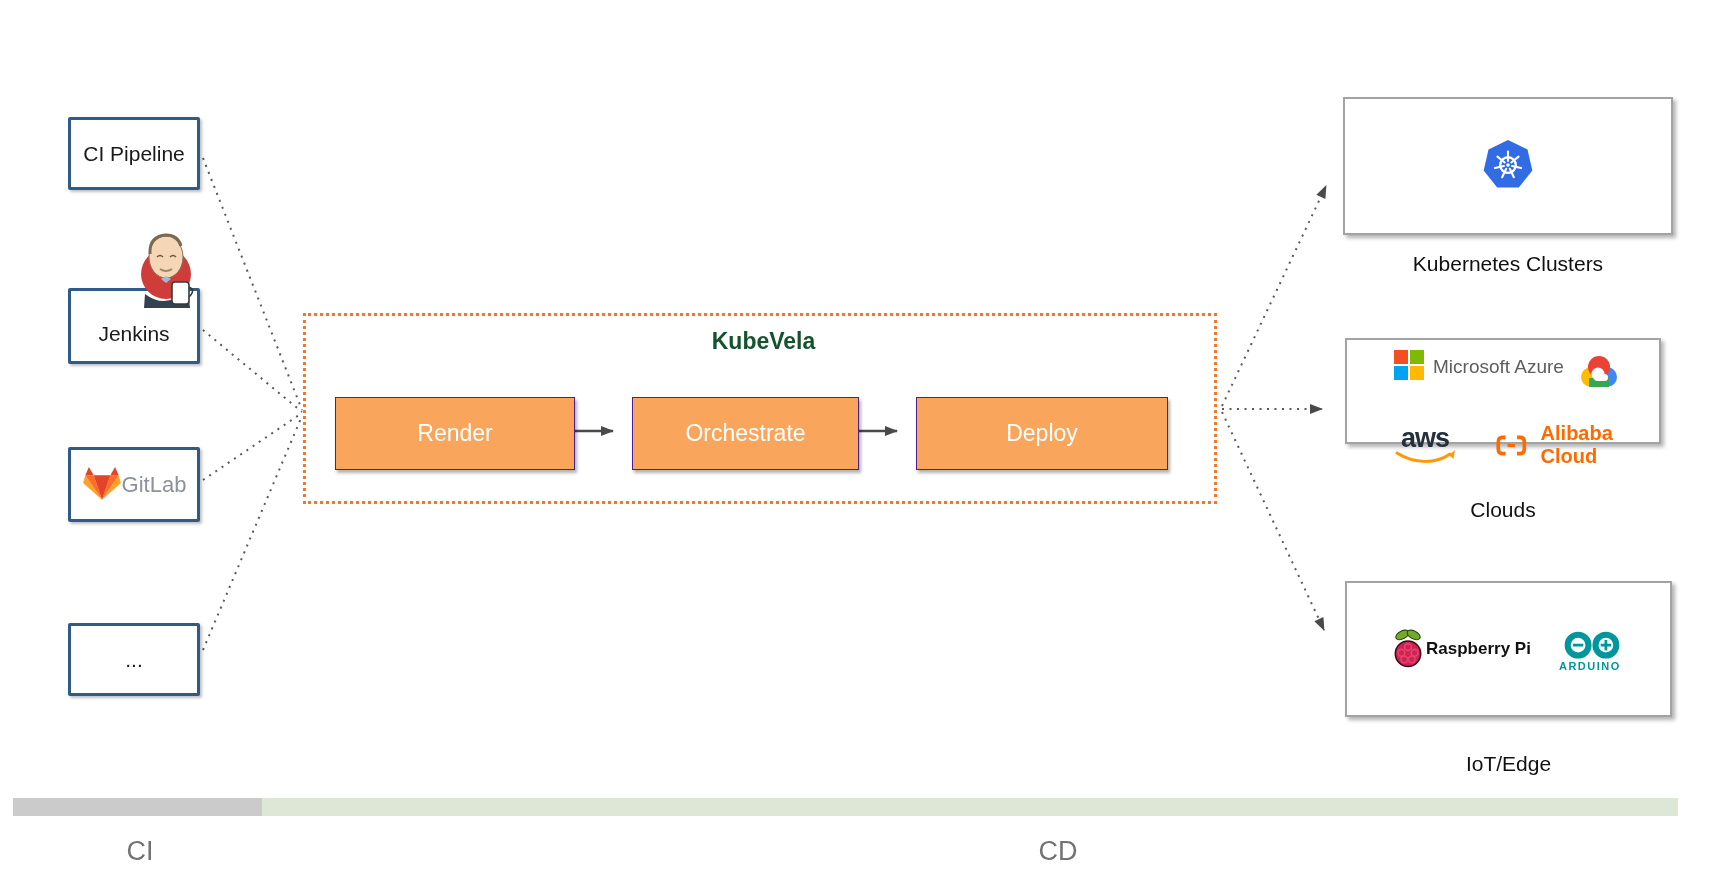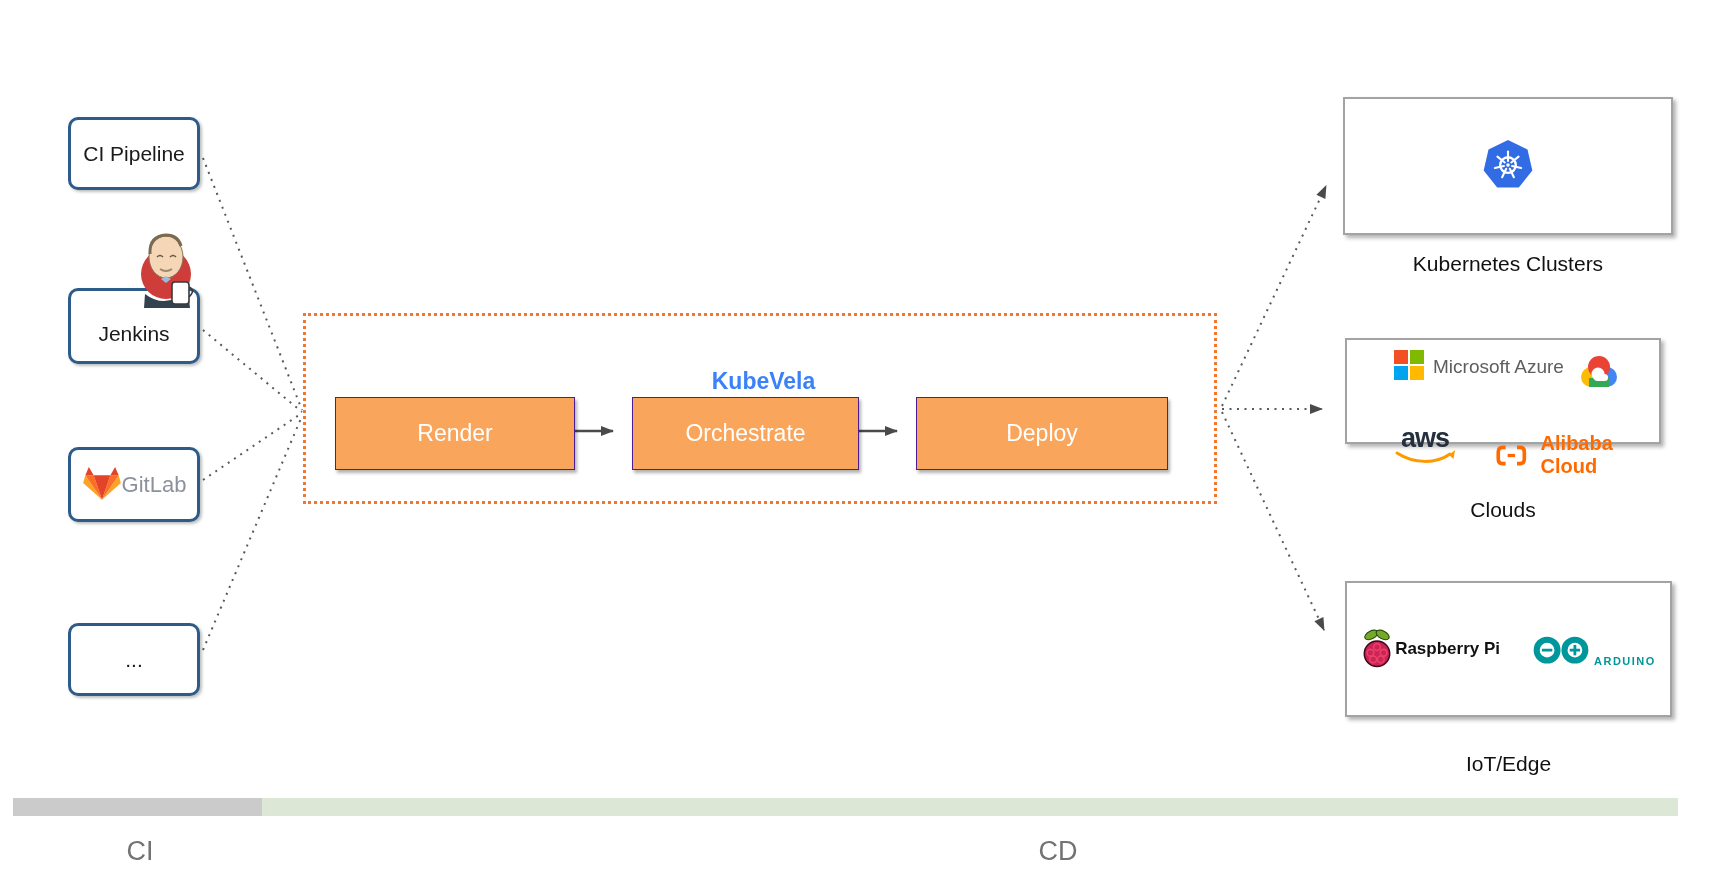--- a/index.html
+++ b/index.html
@@ -6,36 +6,36 @@
   .canvas{
     position:relative;width:1716px;height:896px;background:#ffffff;
     font-family:"Liberation Sans",sans-serif;color:#1a1a1a;overflow:hidden;
   }
   .overlay{position:absolute;left:0;top:0;width:1716px;height:896px;pointer-events:none;}
   .dotline{stroke:#595959;stroke-width:2;stroke-dasharray:2 5.5;fill:none;}
   .solidline{stroke:#4a4a4a;stroke-width:2.5;fill:none;}
 
   .src-box{
     position:absolute;left:68px;width:132px;background:#fff;
-    border:3px solid #2E5C8A;border-radius:10px;box-sizing:border-box;
+    border:3px solid #2E5C8A;border-radius:2px;box-sizing:border-box;
     box-shadow:2px 2px 3px rgba(0,0,0,.25);
     display:flex;align-items:center;justify-content:center;
     font-size:21px;text-align:center;
   }
   .mascot{position:absolute;left:136px;top:224px;width:62px;height:84px;z-index:3;}
   .gitlab-inner{display:flex;align-items:center;line-height:1;}
   .gitlab-text{font-size:22px;color:#8C929D;margin-top:1px;}
 
   .kv-frame{
     position:absolute;left:303px;top:313px;width:914px;height:191px;
     border:3px dotted #F2762E;box-sizing:border-box;
   }
   .kv-title{
     position:absolute;left:7px;right:0;top:12px;text-align:center;
-    color:#3b82f6;font-weight:bold;font-size:23px;margin-top:40px;
+    color:#14532d;font-weight:bold;font-size:23px;
   }
   .stage{
     position:absolute;top:81px;height:73px;background:#F9A65C;
     border:1px solid #4c1d95;box-sizing:border-box;
     box-shadow:2px 3px 3px rgba(0,0,0,.3);
     display:flex;align-items:center;justify-content:center;
     color:#ffffff;font-size:23px;
   }
 
   .target-box{
@@ -44,27 +44,27 @@
   }
   .caption{position:absolute;text-align:center;font-size:21px;color:#111;}
 
   .k8s-center{position:absolute;left:0;top:0;right:0;bottom:0;display:flex;align-items:center;justify-content:center;}
 
   .azure-block{position:absolute;left:47px;top:10px;display:flex;align-items:center;gap:9px;}
   .azure-text{font-size:19px;color:#5E5E5E;}
   .gcloud-block{position:absolute;right:36px;top:12px;}
   .aws-block{position:absolute;left:46px;top:70px;width:64px;text-align:center;margin-top:18px;}
   .aws-text{font-size:27px;font-weight:bold;color:#252F3E;letter-spacing:-1px;line-height:.8;}
-  .alibaba-block{position:absolute;left:148px;top:92px;display:flex;align-items:center;gap:13px;}
+  .alibaba-block{position:absolute;left:148px;top:82px;display:flex;align-items:center;gap:13px;}
   .alibaba-text{font-size:20px;font-weight:bold;color:#FF6A00;}
 
   .iot-row{position:absolute;left:0;top:0;right:0;bottom:0;display:flex;align-items:center;justify-content:center;gap:28px;}
   .rpi-group{display:flex;align-items:center;gap:2px;}
   .rpi-text{font-size:17px;font-weight:bold;color:#111;}
-  .arduino-group{display:flex;flex-direction:row;align-items:flex-end;margin-top:4px;}
+  .arduino-group{display:flex;flex-direction:column;align-items:flex-start;margin-top:4px;}
   .arduino-text{font-size:11px;font-weight:bold;color:#00979C;letter-spacing:1.5px;margin-top:-2px;}
 
   .bar-seg{position:absolute;top:798px;height:18px;}
   .footer-label{position:absolute;top:836px;font-size:27px;color:#737373;text-align:center;}
 </style>
 </head>
 <body>
 
 <div class="canvas">
 

